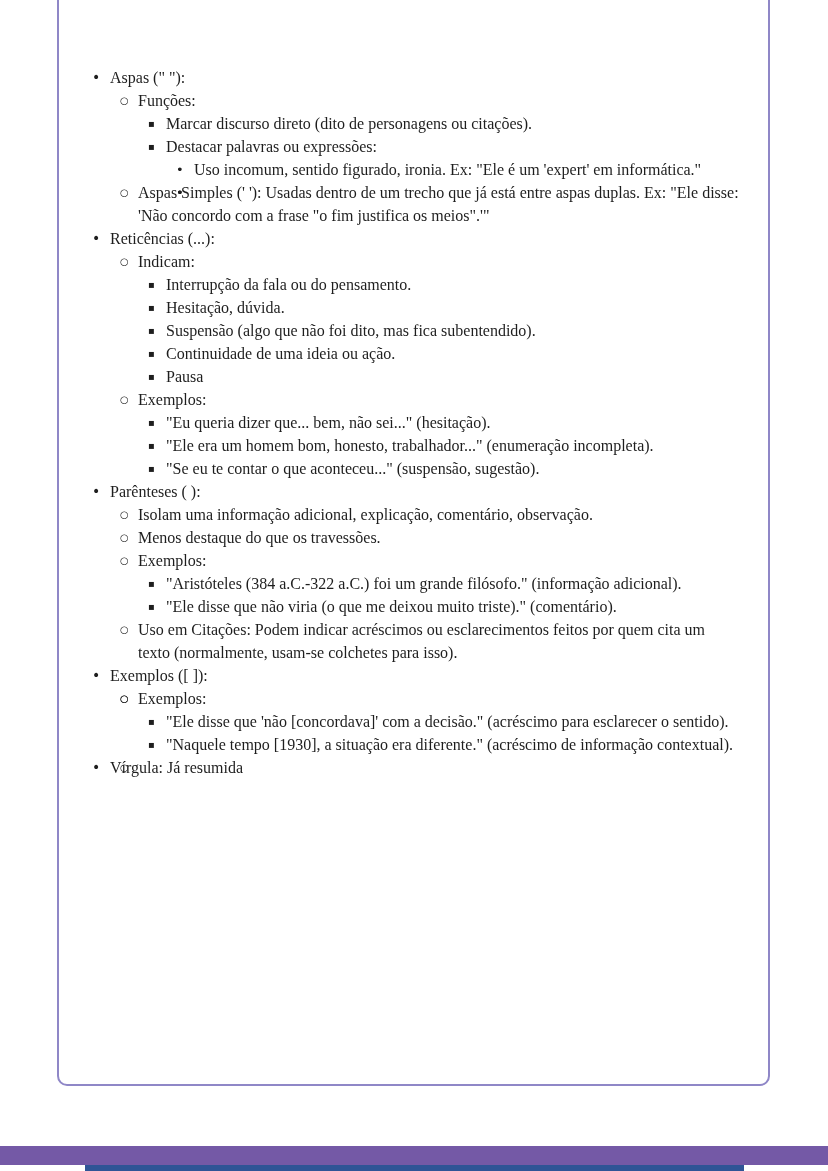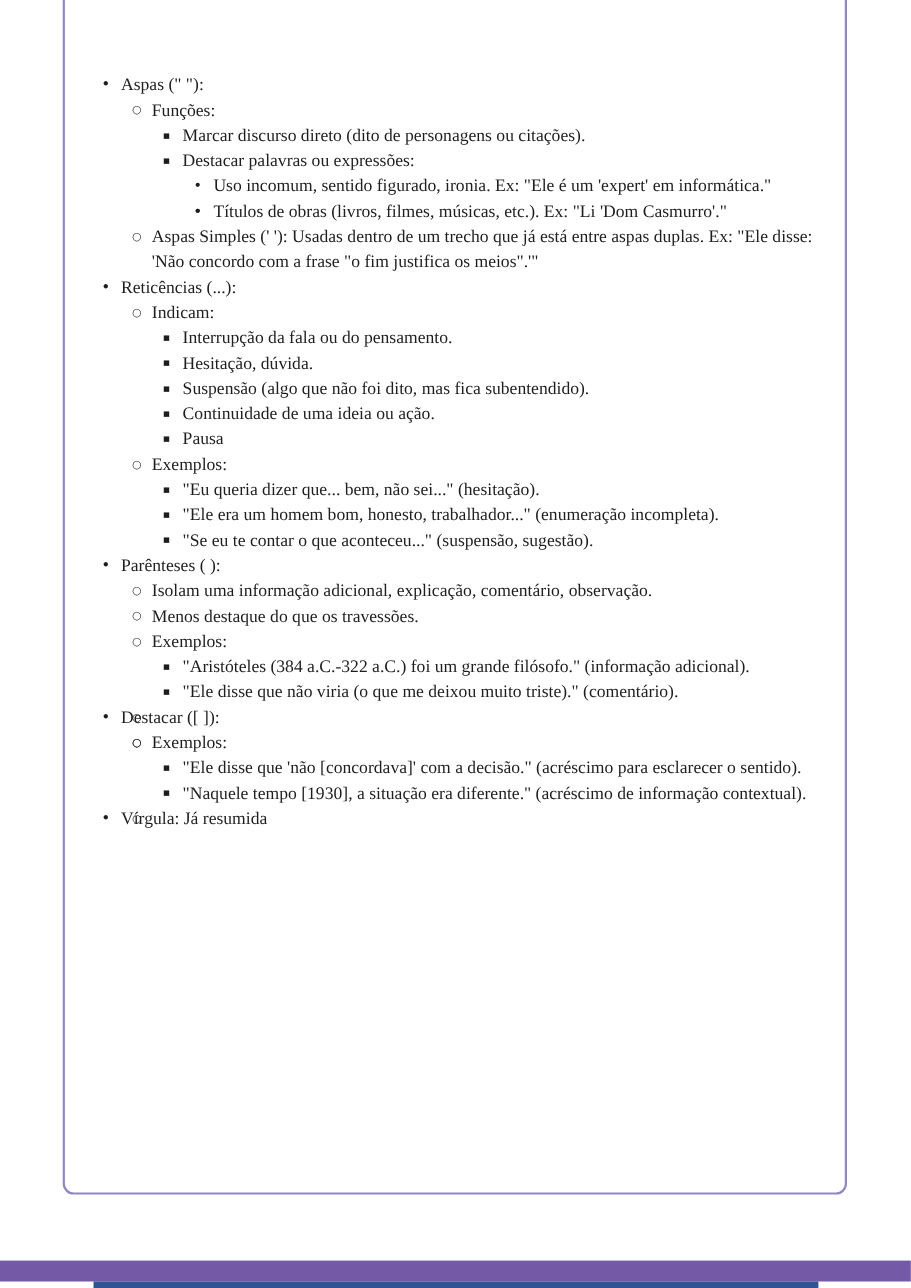--- a/index.html
+++ b/index.html
@@ -68,21 +68,21 @@
 
 <div class="document-frame">
   <div class="document-content">
       <ul class="nlist depth-1">
         <li><span class="bullet b1">•</span><span class="txt">Aspas (" "):</span><ul class="nlist depth-2">
             <li><span class="bullet b2">○</span><span class="txt">Funções:</span><ul class="nlist depth-3">
                 <li><span class="bullet b3">▪</span><span class="txt">Marcar discurso direto (dito de personagens ou citações).</span></li>
                 <li><span class="bullet b3">▪</span><span class="txt">Destacar palavras ou expressões:</span><ul class="nlist depth-4">
                     <li><span class="bullet b4">•</span><span class="txt">Uso incomum, sentido figurado, ironia. Ex: "Ele é um 'expert' em informática."</span></li>
                     <li><span class="bullet b4">•</span></li>
-                    <li><span class="bullet b4">•</span><span class="txt">Títulos de obras (livros, filmes, músicas, etc.). Ex: "Li 'Dom Casmurro'."</span></li>
+                    <li><span class="bullet b4">•</span></li>
                   </ul></li>
               </ul></li>
             <li><span class="bullet b2">○</span><span class="txt">Aspas Simples (' '): Usadas dentro de um trecho que já está entre aspas duplas. Ex: "Ele disse: 'Não concordo com a frase "o fim justifica os meios".'"</span></li>
           </ul></li>
         <li><span class="bullet b1">•</span><span class="txt">Reticências (...):</span><ul class="nlist depth-2">
             <li><span class="bullet b2">○</span><span class="txt">Indicam:</span><ul class="nlist depth-3">
                 <li><span class="bullet b3">▪</span><span class="txt">Interrupção da fala ou do pensamento.</span></li>
                 <li><span class="bullet b3">▪</span><span class="txt">Hesitação, dúvida.</span></li>
                 <li><span class="bullet b3">▪</span><span class="txt">Suspensão (algo que não foi dito, mas fica subentendido).</span></li>
                 <li><span class="bullet b3">▪</span><span class="txt">Continuidade de uma ideia ou ação.</span></li>
@@ -94,23 +94,23 @@
                 <li><span class="bullet b3">▪</span><span class="txt">"Se eu te contar o que aconteceu..." (suspensão, sugestão).</span></li>
               </ul></li>
           </ul></li>
         <li><span class="bullet b1">•</span><span class="txt">Parênteses ( ):</span><ul class="nlist depth-2">
             <li><span class="bullet b2">○</span><span class="txt">Isolam uma informação adicional, explicação, comentário, observação.</span></li>
             <li><span class="bullet b2">○</span><span class="txt">Menos destaque do que os travessões.</span></li>
             <li><span class="bullet b2">○</span><span class="txt">Exemplos:</span><ul class="nlist depth-3">
                 <li><span class="bullet b3">▪</span><span class="txt">"Aristóteles (384 a.C.-322 a.C.) foi um grande filósofo." (informação adicional).</span></li>
                 <li><span class="bullet b3">▪</span><span class="txt">"Ele disse que não viria (o que me deixou muito triste)." (comentário).</span></li>
               </ul></li>
-            <li><span class="bullet b2">○</span></li>
+            <li><span class="bullet b2">○</span><span class="txt">Uso em Citações: Podem indicar acréscimos ou esclarecimentos feitos por quem cita um texto (normalmente, usam-se colchetes para isso).</span></li>
           </ul></li>
-        <li><span class="bullet b1">•</span><span class="txt">Destacar ([ ]):</span><ul class="nlist depth-2">
+        <li><span class="bullet b1">•</span><span class="txt">Exemplos ([ ]):</span><ul class="nlist depth-2">
             <li><span class="bullet b2">○</span></li>
             <li><span class="bullet b2">○</span><span class="txt">Exemplos:</span><ul class="nlist depth-3">
                 <li><span class="bullet b3">▪</span><span class="txt">"Ele disse que 'não [concordava]' com a decisão." (acréscimo para esclarecer o sentido).</span></li>
                 <li><span class="bullet b3">▪</span><span class="txt">"Naquele tempo [1930], a situação era diferente." (acréscimo de informação contextual).</span></li>
               </ul></li>
             <li><span class="bullet b2">○</span></li>
           </ul></li>
         <li><span class="bullet b1">•</span><span class="txt">Vírgula: Já resumida</span></li>
       </ul>
     </div>

